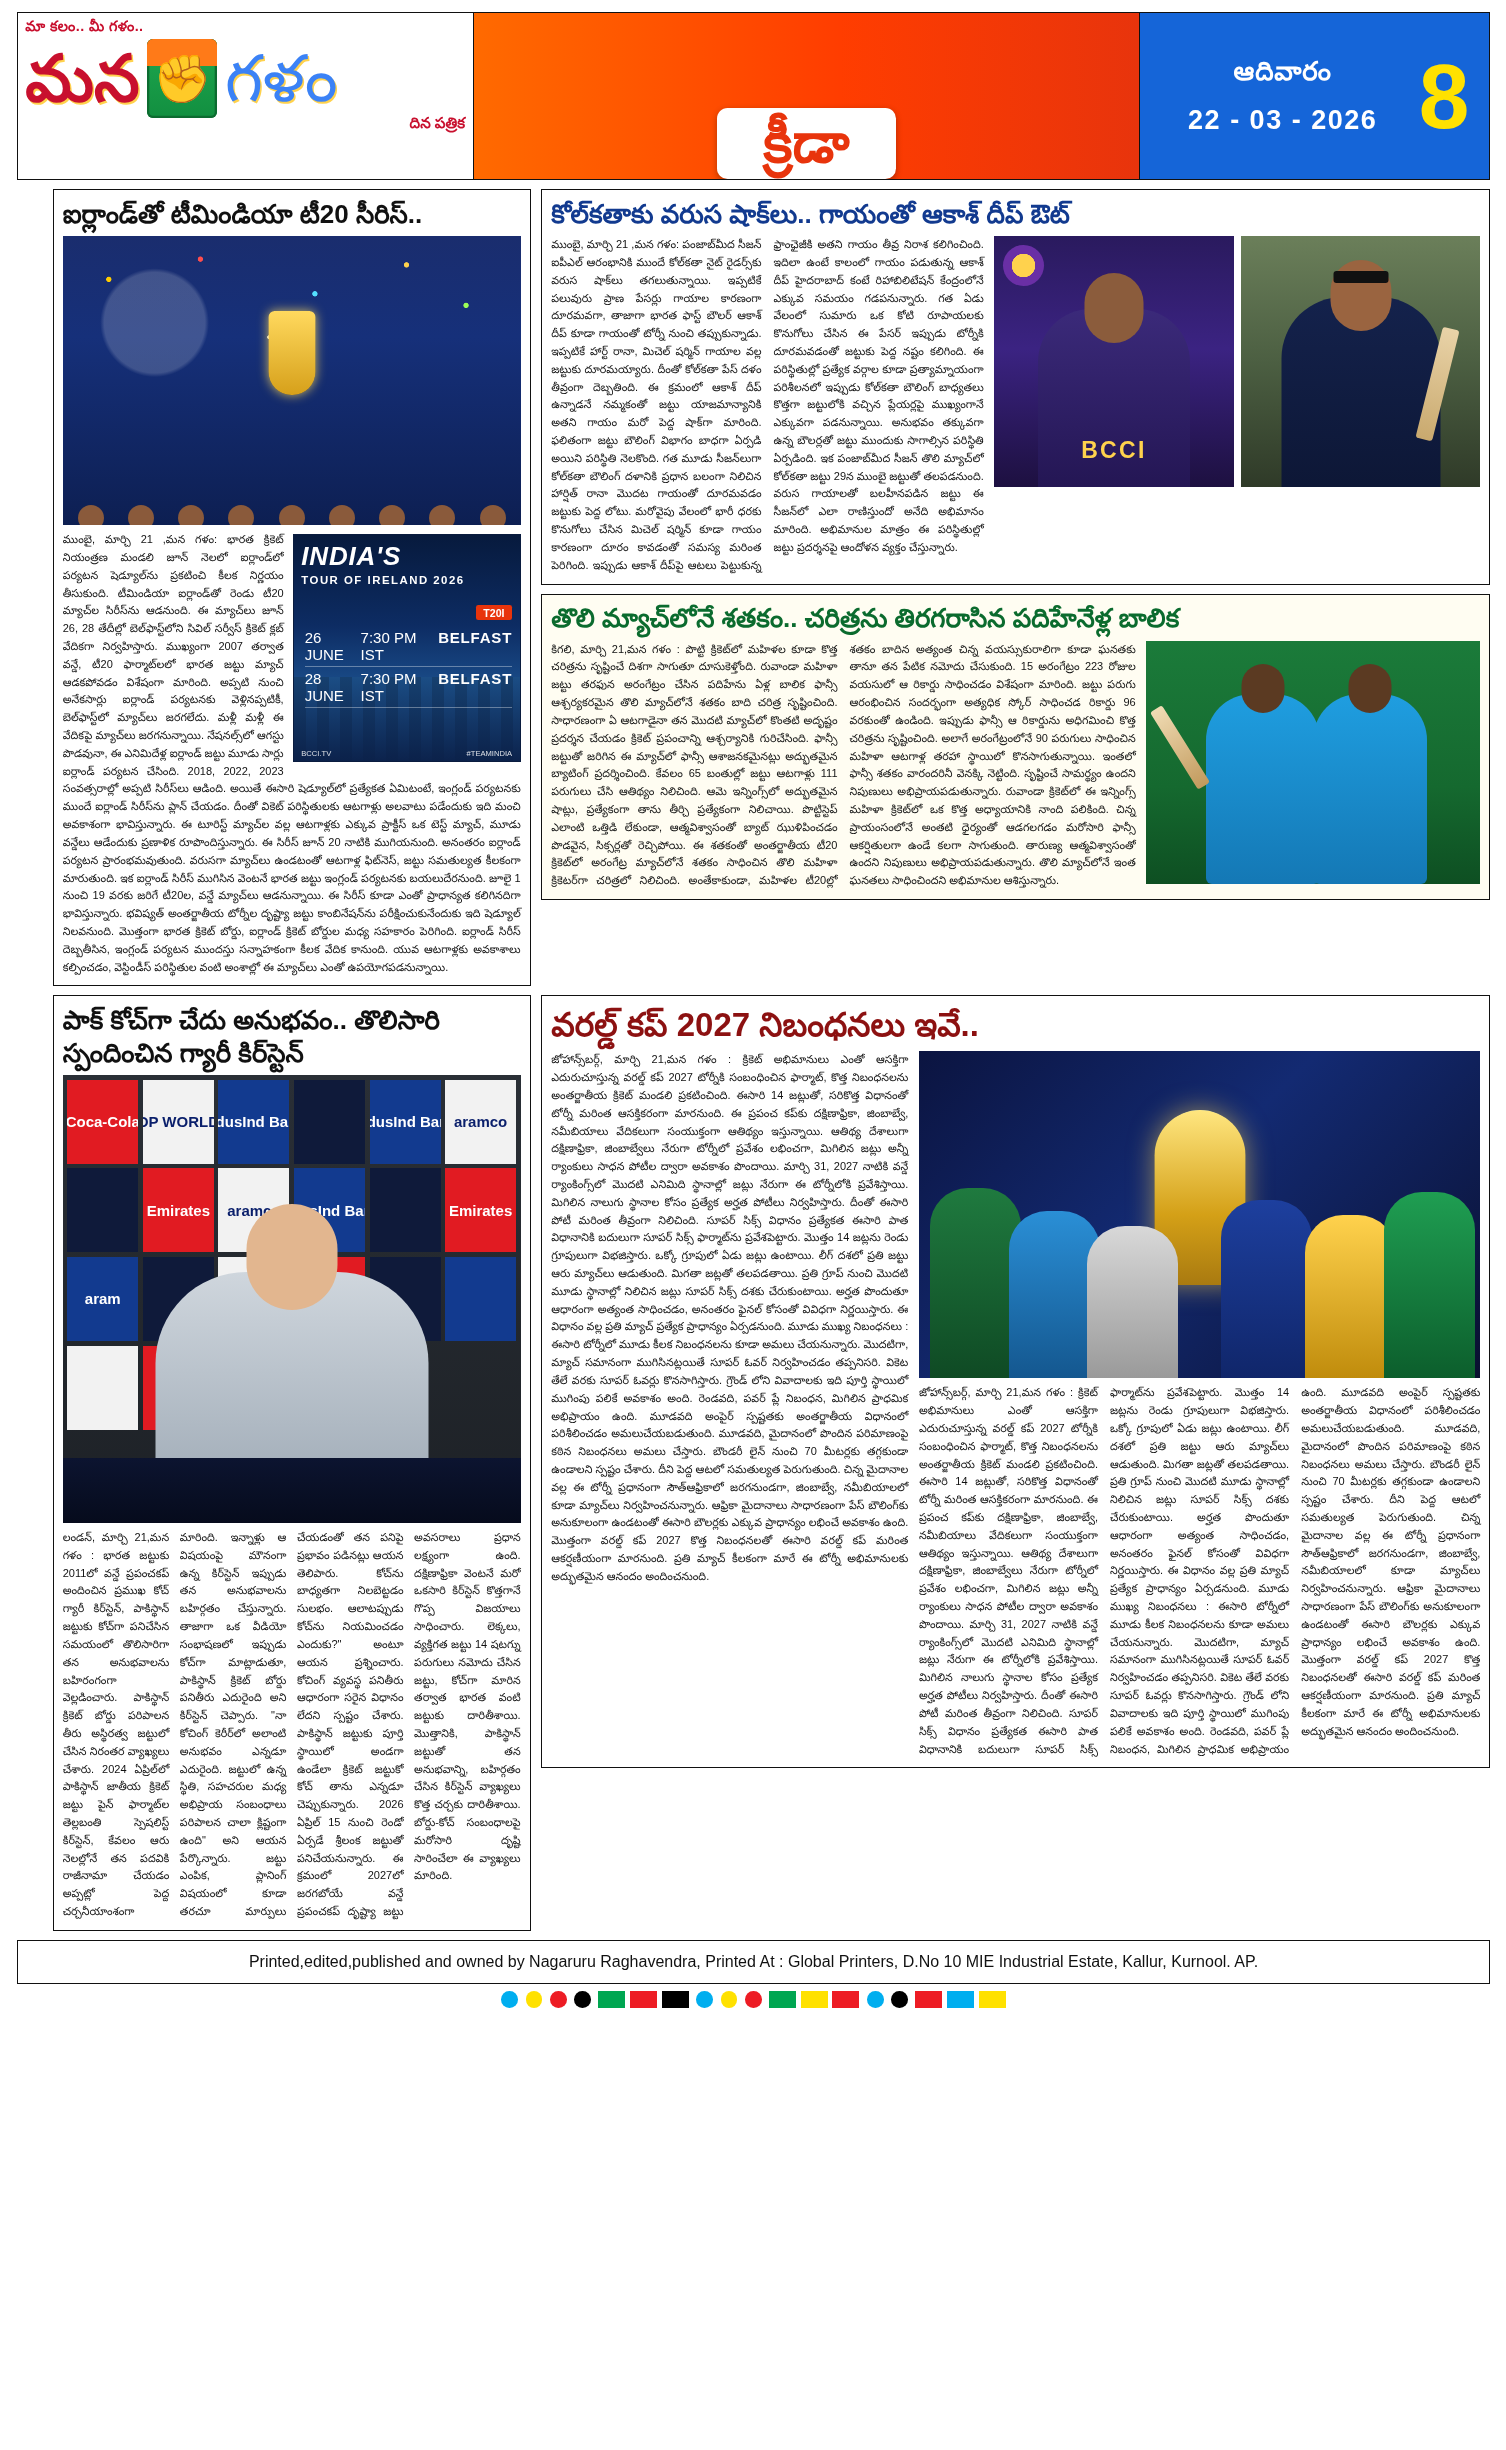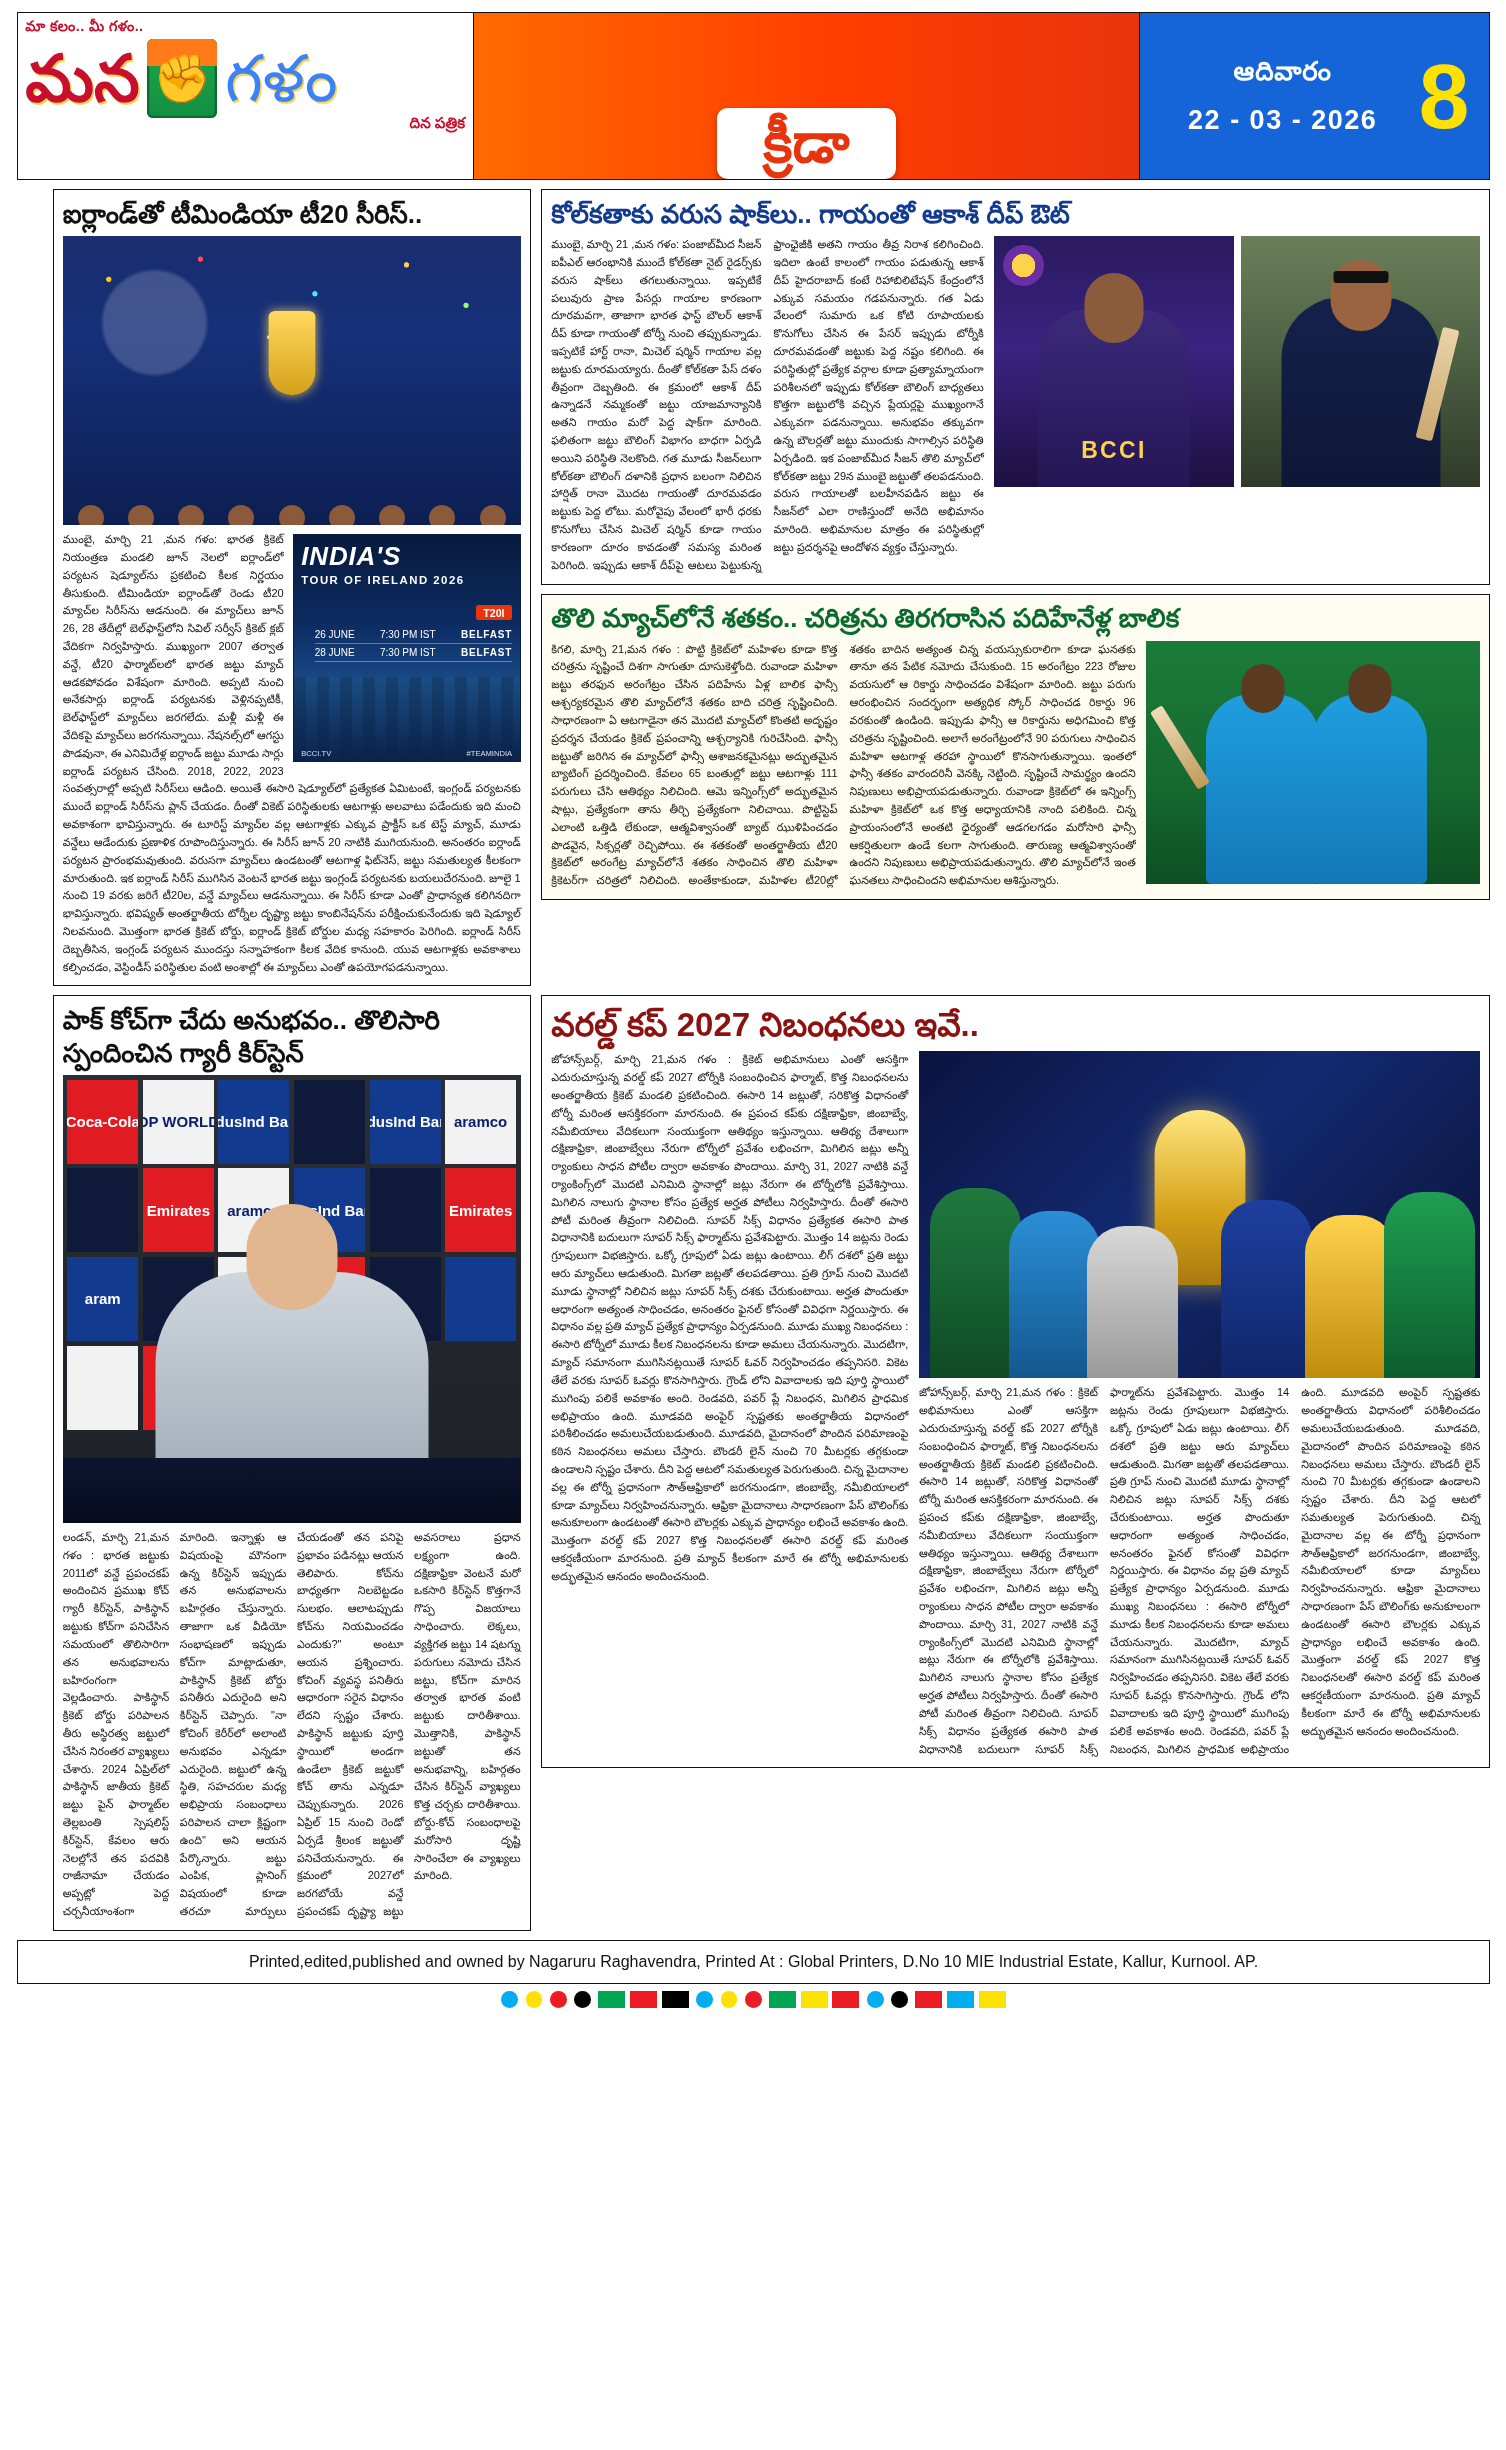--- a/index.html
+++ b/index.html
@@ -209,21 +209,21 @@
   .poster-top {
     padding: 6px 7.6px 0 7.6px;
   }
   .poster-t1 { font-size: 26px; font-weight:bold; letter-spacing:0.8px;font-style:italic; }
   .poster-t2 { font-size: 11.4px; font-weight:bold; letter-spacing:1.5px; margin-top:1.5px;}
   .poster-badge {
     position:absolute; right:7.6px; top:70px;
     background:#e8340c; color:#fff; font-size:10.6px; font-weight:bold;
     padding:1.5px 7.6px; border-radius:2.3px;
   }
-  .poster-rows { position:absolute; left:21px; right:7.6px; top:91px; font-size:10px;}
+  .poster-rows { position:absolute; left:11px; right:7.6px; top:91px; font-size:15px;}
   .poster-row { display:flex; justify-content:space-between; padding:3px 0; border-bottom:0.8px solid rgba(255,255,255,.35); }
   .poster-city { font-weight:bold; letter-spacing:0.8px;}
   .poster-skyline {
     position:absolute; bottom:0; left:0; right:0; height: 84px;
     background:
       linear-gradient(180deg, rgba(20,60,120,0) 0%, rgba(10,30,70,.9) 100%),
       repeating-linear-gradient(90deg,#16406f 0 12px,#1b4d85 12px 23px);
   }
   .poster-foot {
     position:absolute; bottom:3px; left:7.6px; right:7.6px;

